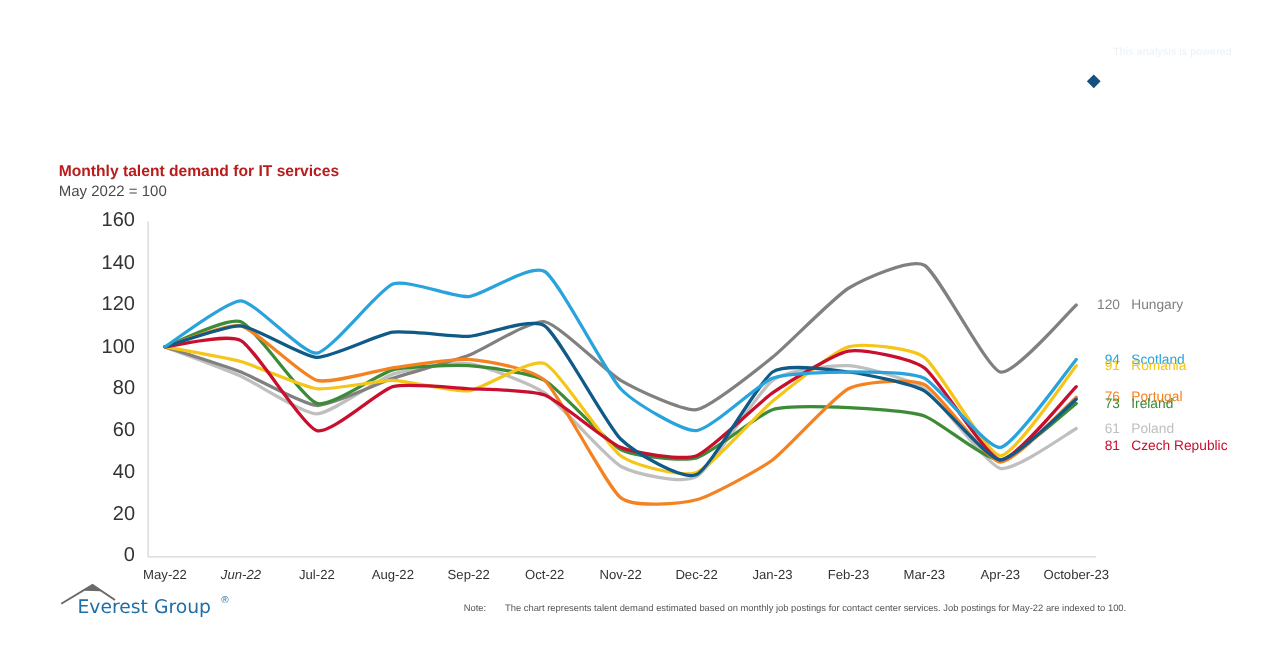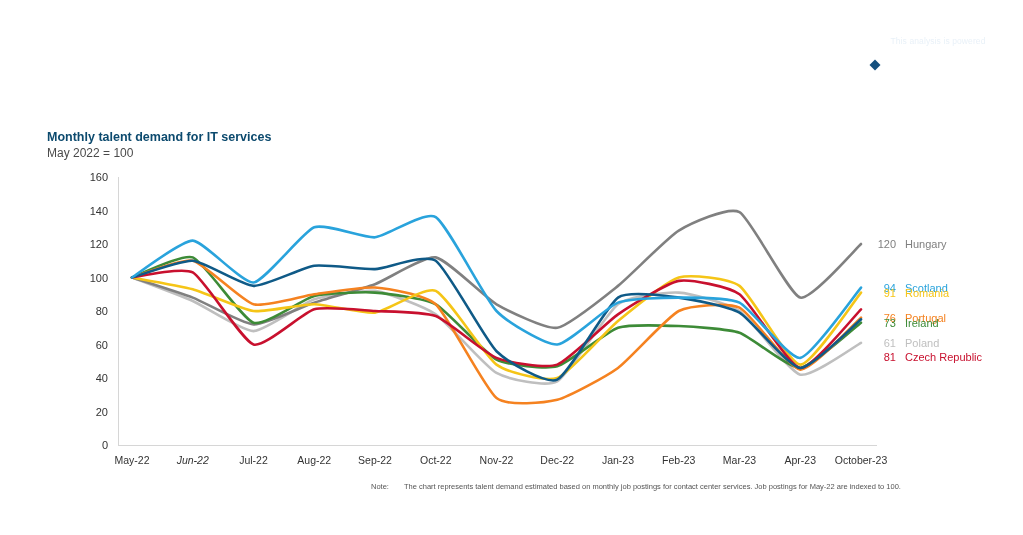--- a/index.html
+++ b/index.html
@@ -53,32 +53,32 @@
     font-family:"DejaVu Sans", sans-serif;
   }
   .logo-tm {
     position:absolute; left:132px; top:20px;
     color:#ffffff; font-size:8px;
   }
 
   
   .chart-title {
     position:absolute; left:47px; top:130px;
-    font-size:12.5px; font-weight:bold; color:#0c4a6e;
+    font-size:12.5px; font-weight:bold; color:#b91c1c;
   }
   .chart-subtitle {
     position:absolute; left:47px; top:146px;
     font-size:12px; font-weight:400; color:#4a4a4a;
   }
 
   
   #plot { position:absolute; left:0; top:160px; width:1023px; height:300px; }
   .ylabel {
     position:absolute; width:40px; text-align:right;
-    font-size:11px; color:#333; transform:translateY(-50%);
+    font-size:16px; color:#333; transform:translateY(-50%);
   }
   .xlabel {
     position:absolute; width:70px; text-align:center;
     font-size:10.5px; color:#333;
   }
   .axis-line { position:absolute; background:#d6d6d6; }
 
   
   .series-label {
     position:absolute; font-size:11px; white-space:nowrap;
@@ -171,16 +171,24 @@
         <div class="series-label" style="left: 870px; color: rgb(128, 128, 128); top: 84px;"><span class="val">120</span><span>Hungary</span></div>
         <div class="series-label" style="left: 870px; color: rgb(41, 163, 220); top: 127.55px;"><span class="val">94</span><span>Scotland</span></div>
         <div class="series-label" style="left: 870px; color: rgb(245, 197, 23); top: 132.575px;"><span class="val">91</span><span>Romania</span></div>
         <div class="series-label" style="left: 870px; color: rgb(200, 16, 46); top: 149.325px; margin-top: 48px;"><span class="val">81</span><span>Czech Republic</span></div>
         <div class="series-label" style="left: 870px; color: rgb(245, 130, 32); top: 157.7px;"><span class="val">76</span><span>Portugal</span></div>
         <div class="series-label" style="left: 870px; color: rgb(61, 139, 55); top: 162.725px;"><span class="val">73</span><span>Ireland</span></div>
         <div class="series-label" style="left: 870px; color: rgb(191, 191, 191); top: 182.825px;"><span class="val">61</span><span>Poland</span></div>
       </div>
   </div>
 
+  <div class="eg-logo">
+    <svg width="60" height="18" viewBox="0 0 60 18" style="position:absolute;left:0;top:0;">
+      <path d="M1 17 L26 2 L44 14" fill="none" stroke="#6a6a6a" stroke-width="1.6"></path>
+      <path d="M19 6.5 L26 2 L33 7" fill="#6a6a6a"></path>
+    </svg>
+    <span class="eg-text">Everest Group</span>
+    <span class="eg-reg">®</span>
+  </div>
   <div class="note-label">Note:</div>
   <div class="note-text">The chart represents talent demand estimated based on monthly job postings for contact center services. Job postings for May-22 are indexed to 100.</div>
 
 </div>
 
 </body></html>

